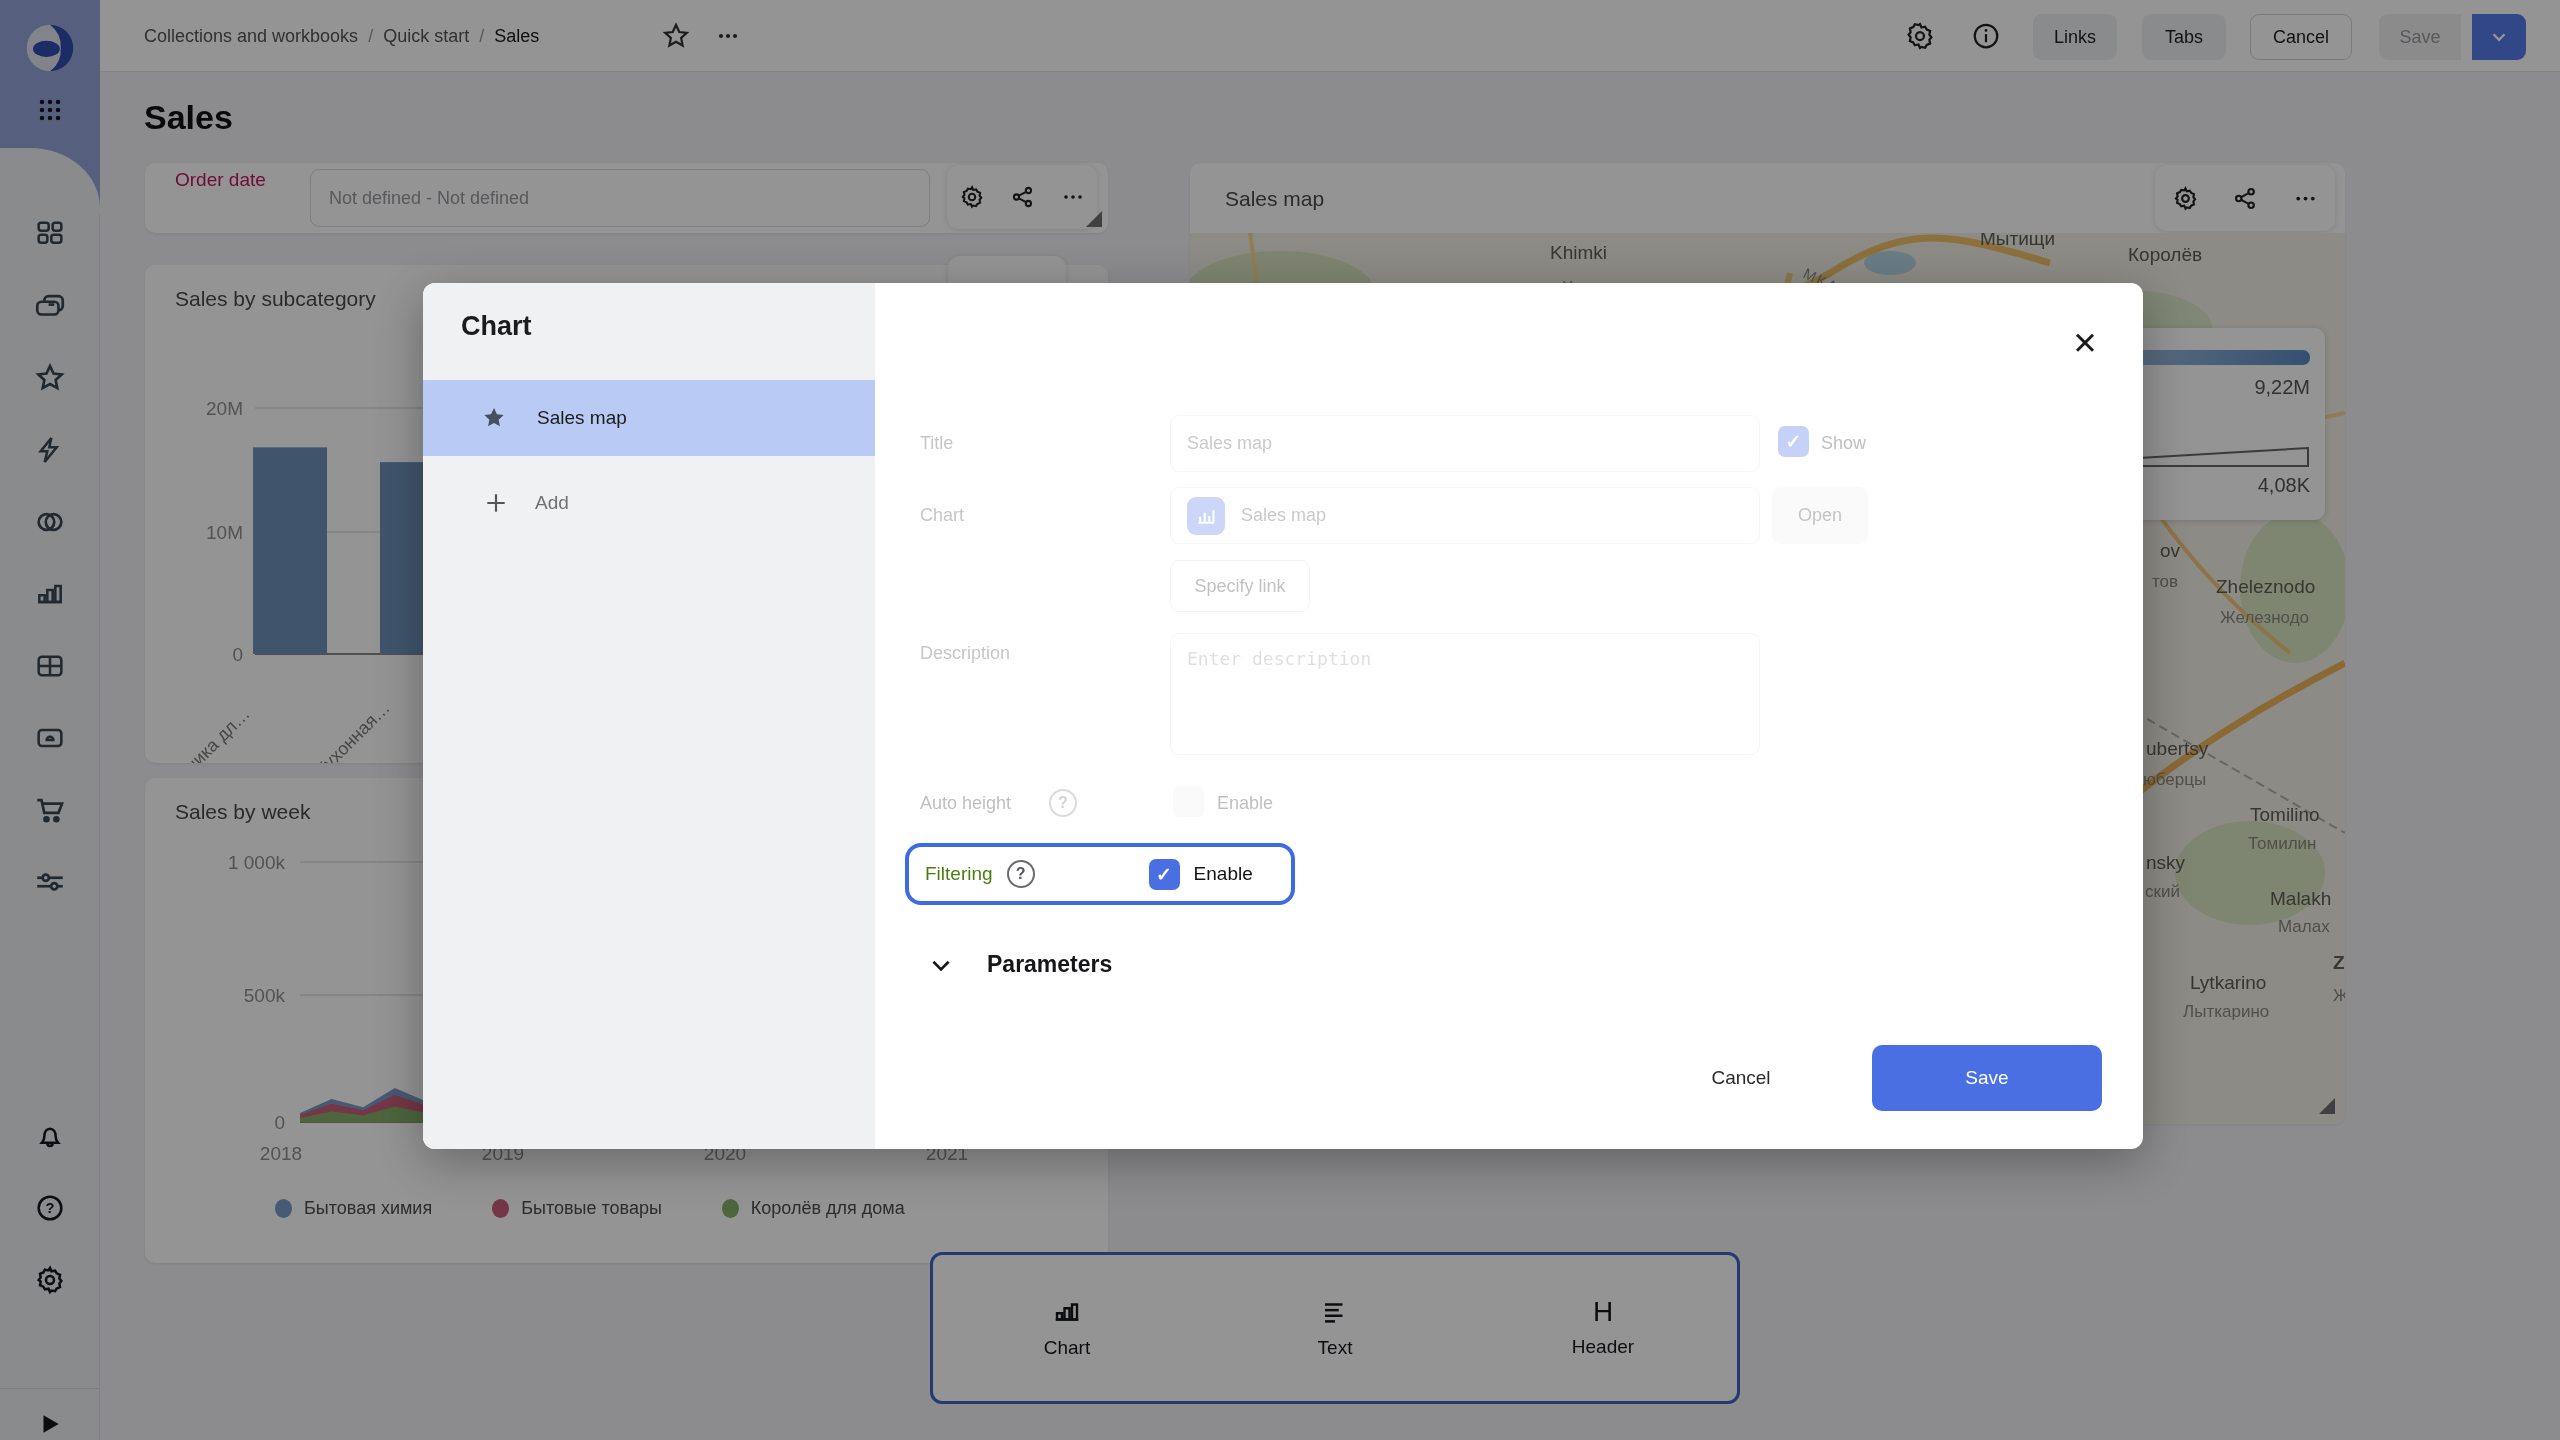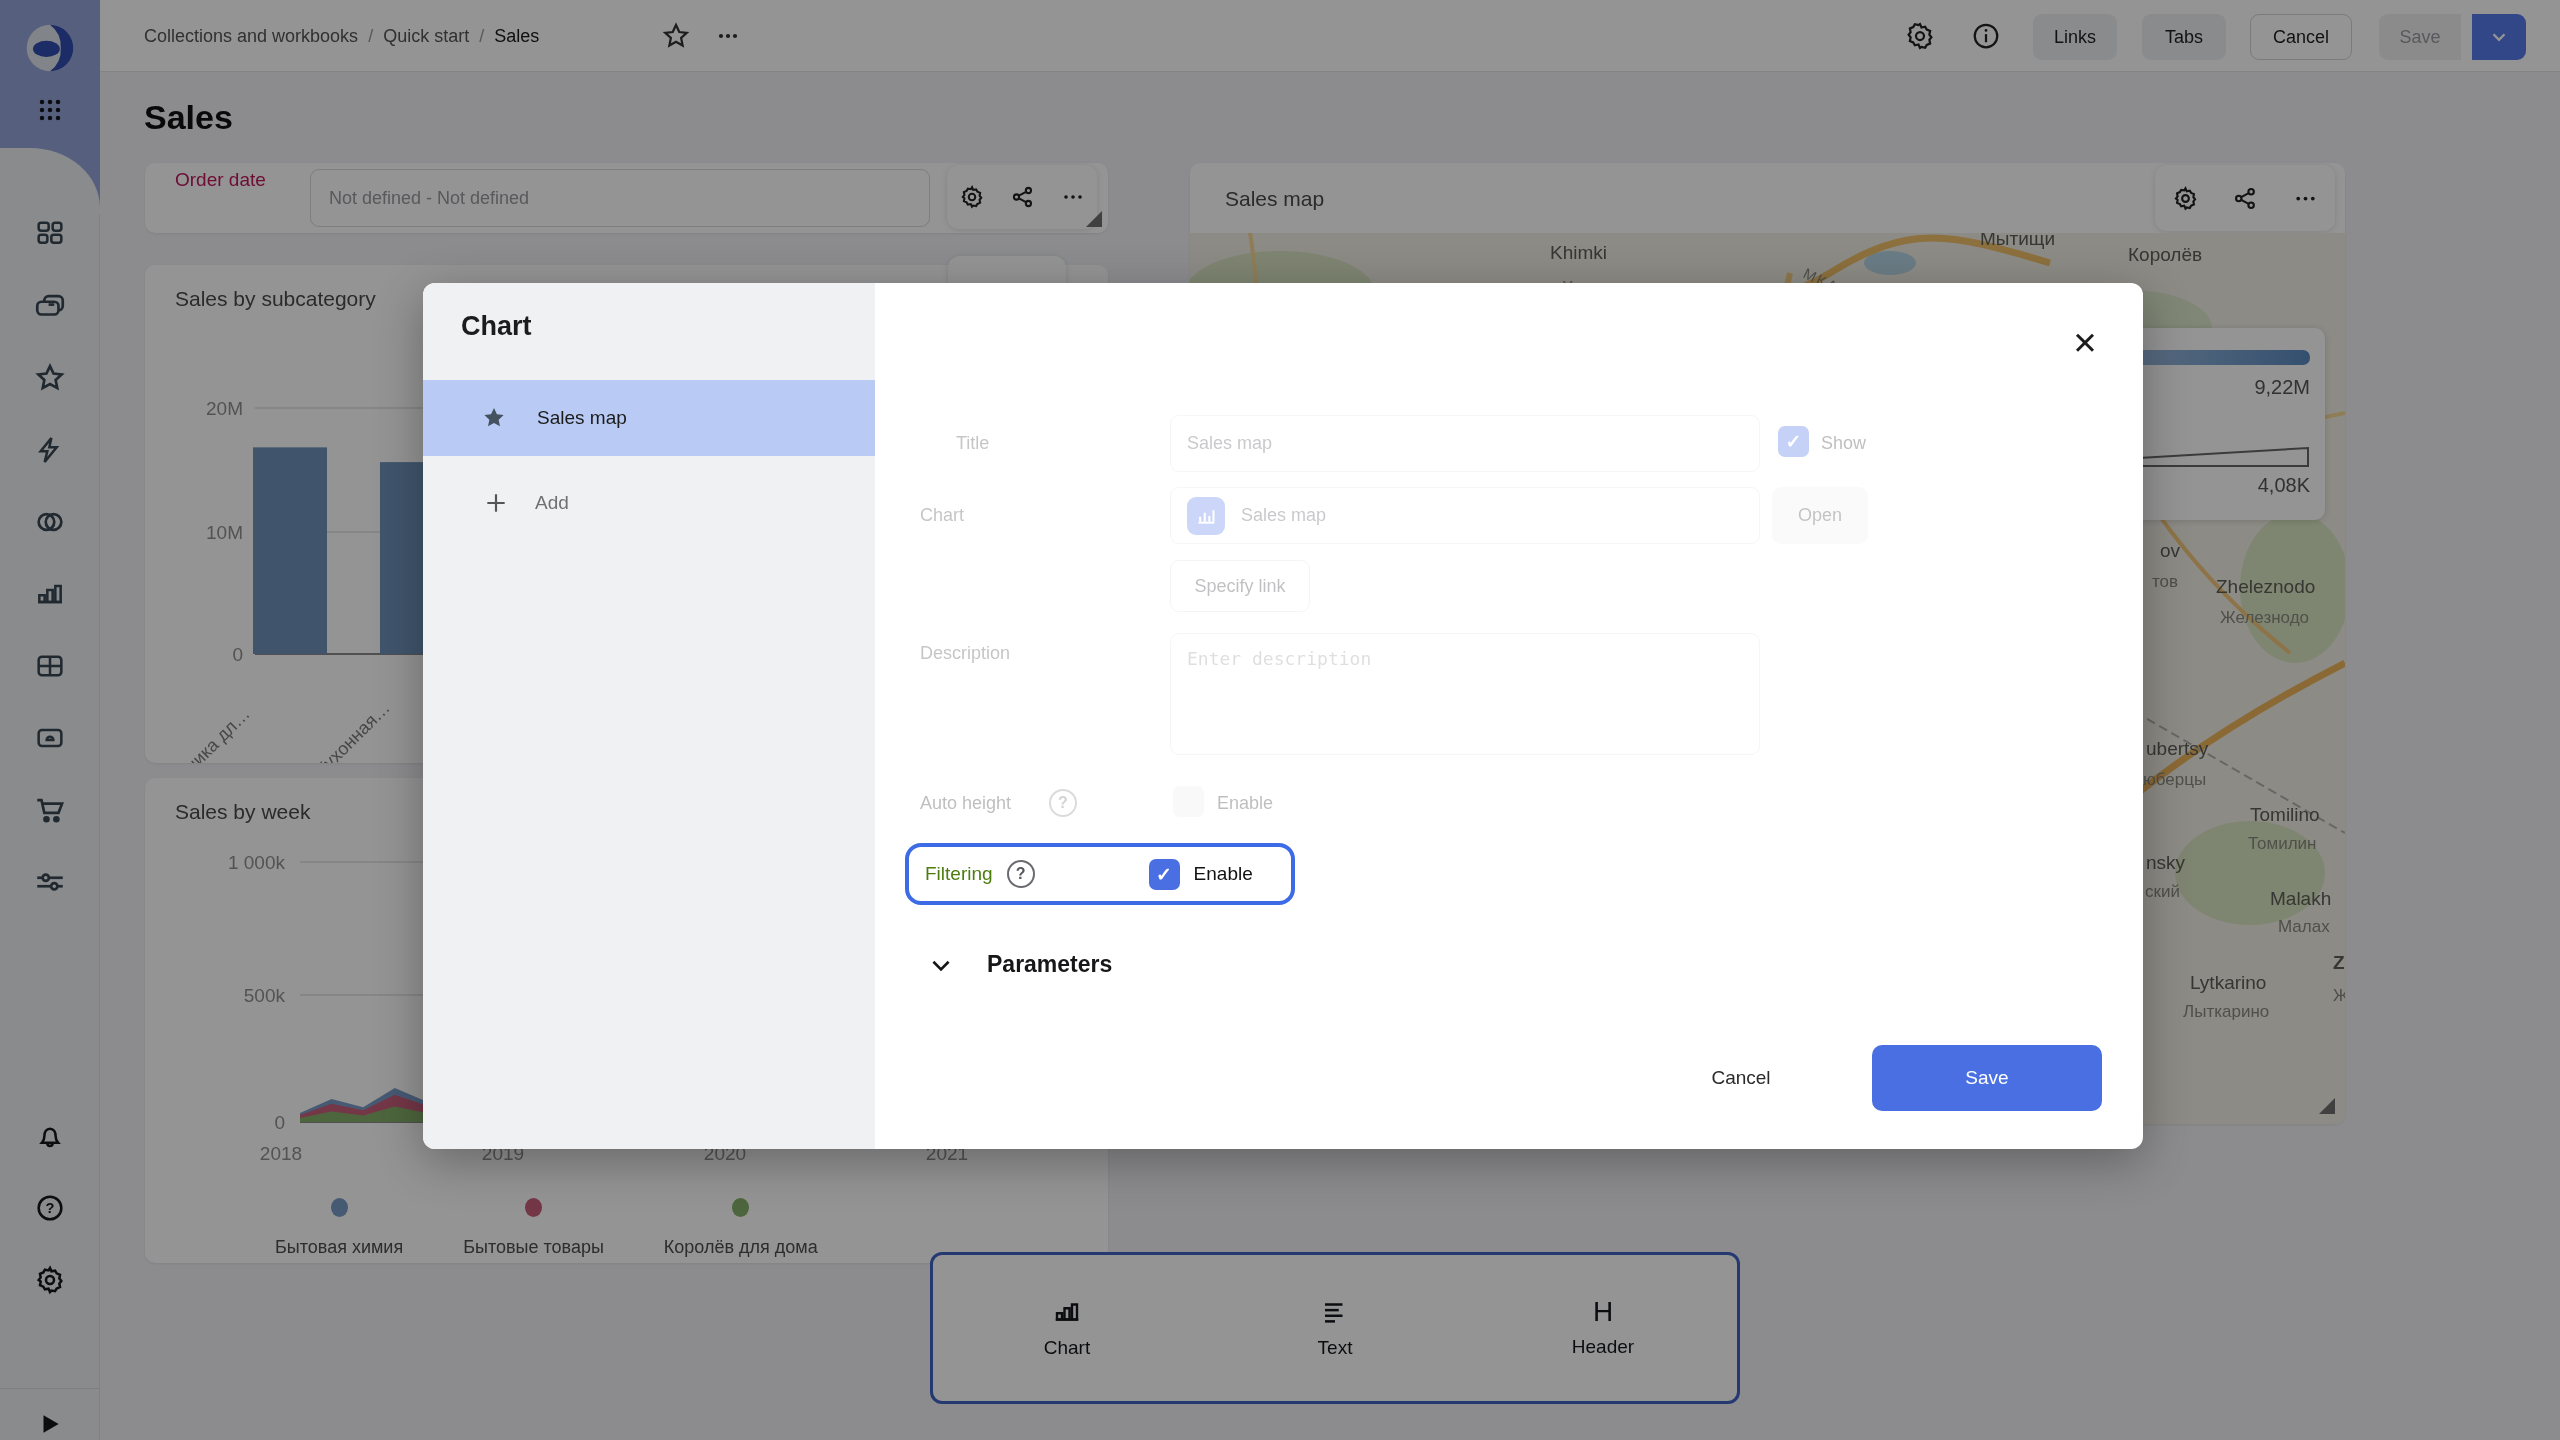--- a/index.html
+++ b/index.html
@@ -28,21 +28,21 @@
   .sb-div { position:absolute; left:0; right:0; top:1388px; border-top:1px solid #d8dade; }
 
   
   .card { position:absolute; background:#ffffff; border-radius:10px; box-shadow:0 1px 3px rgba(0,0,0,.08); }
   .w-title { position:absolute; left:30px; top:22px; font-size:21px; color:#4b4b4b; }
   .hoverbox { position:absolute; background:#ffffff; border-radius:12px; box-shadow:0 1px 6px rgba(0,0,0,.12); display:flex; align-items:center; justify-content:space-around; }
   .resize-handle { position:absolute; width:0; height:0; border-left:16px solid transparent; border-bottom:16px solid #6e6e6e; }
   .sel-input { position:absolute; height:58px; background:#fff; border:1px solid #d9d9de; border-radius:9px; font-size:18px; color:#333; padding:0 18px; }
   .sel-input::placeholder { color:#9a9aa0; }
   .legend { position:absolute; display:flex; gap:60px; font-size:18px; color:#4e4e4e; align-items:center; }
-  .legend .li { display:flex; gap:20px; align-items:center;flex-direction:column; }
+  .legend .li { display:flex; gap:12px; align-items:center; }
   .dot { width:17px; height:19px; border-radius:50%; }
 
   
   .maplabel-en { font-size:19px; fill:#5e5e57; }
   .maplabel-ru { font-size:17px; fill:#8a8a80; }
   .map-legend-card { position:absolute; background:#fff; border-radius:10px; box-shadow:0 1px 6px rgba(0,0,0,.15); }
 
   
   .edit-toolbar { position:absolute; left:930px; top:1252px; width:810px; height:152px; background:#ffffff; border:3px solid #3f62c4; border-radius:12px; display:flex; z-index:10; }
   .et-item { flex:1; display:flex; flex-direction:column; align-items:center; justify-content:center; gap:10px; color:#15181d; font-size:19px; }
@@ -443,21 +443,21 @@
             <line x1="12" y1="4" x2="12" y2="20"></line>
             <line x1="4" y1="12" x2="20" y2="12"></line>
           </svg>
         <span>Add</span>
       </div>
     </div>
 
     <div class="close-x">✕</div>
 
     <div class="dim">
-      <span class="f-label" style="top:150px;margin-left:36px;">Title</span>
+      <span class="f-label" style="top:150px;">Title</span>
       <input class="f-input" style="top: 132px;" readonly="" value="Sales map">
       <div class="abs" style="left:1355px; top:143px;">
           <span class="chk on">✓</span>
         </div>
       <span class="abs" style="left:1398px; top:150px; font-size:18px; color:#333;">Show</span>
 
       <span class="f-label" style="top:222px;">Chart</span>
       <div class="f-input" style="top:204px; display:flex; align-items:center; gap:16px;">
         <span style="width:38px; height:38px; border-radius:9px; background:#5c7fe8; display:flex; align-items:center; justify-content:center;">
           <svg width="20" height="20" viewBox="0 0 24 24" fill="none" stroke="#fff" stroke-width="2.4">

